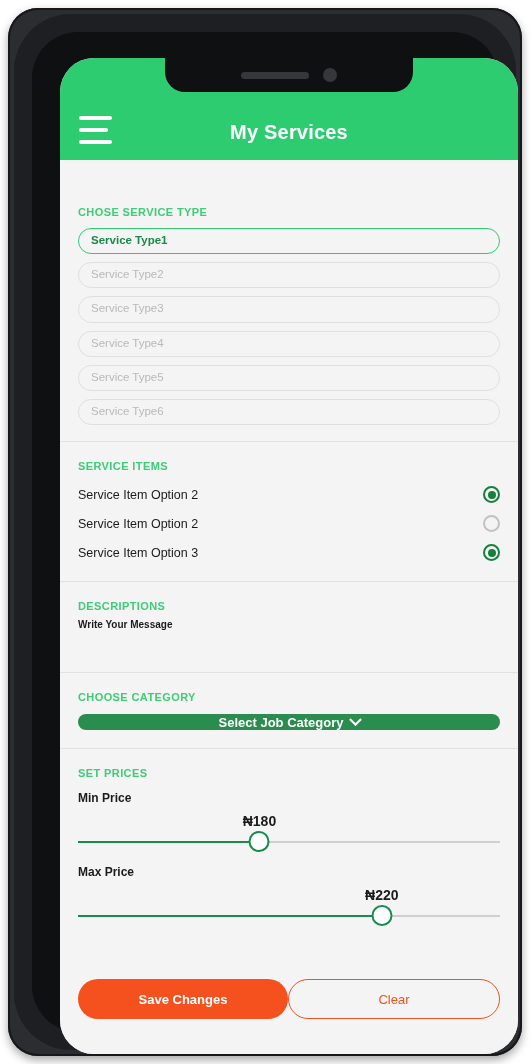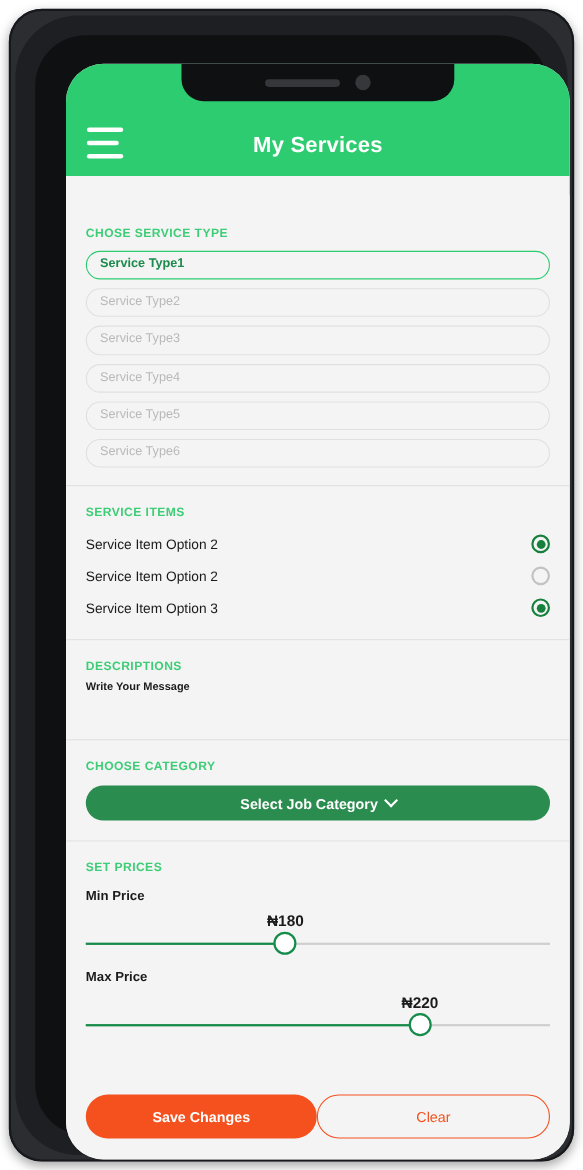--- a/index.html
+++ b/index.html
@@ -215,21 +215,21 @@
     margin-top: 7px;
     font-size: 10px;
     font-weight: bold;
     color: #1b1b1b;
   }
 
   
   #category-section { padding-top: 18px; padding-bottom: 18px; }
   #category-select {
     margin-top: 11px;
-    height: 32px;
+    height: 16px;
     border-radius: 16px;
     background: #2a8c4f;
     color: #ffffff;
     font-size: 13px;
     font-weight: bold;
     display: flex;
     align-items: center;
     justify-content: center;
     gap: 7px;
     cursor: pointer;

